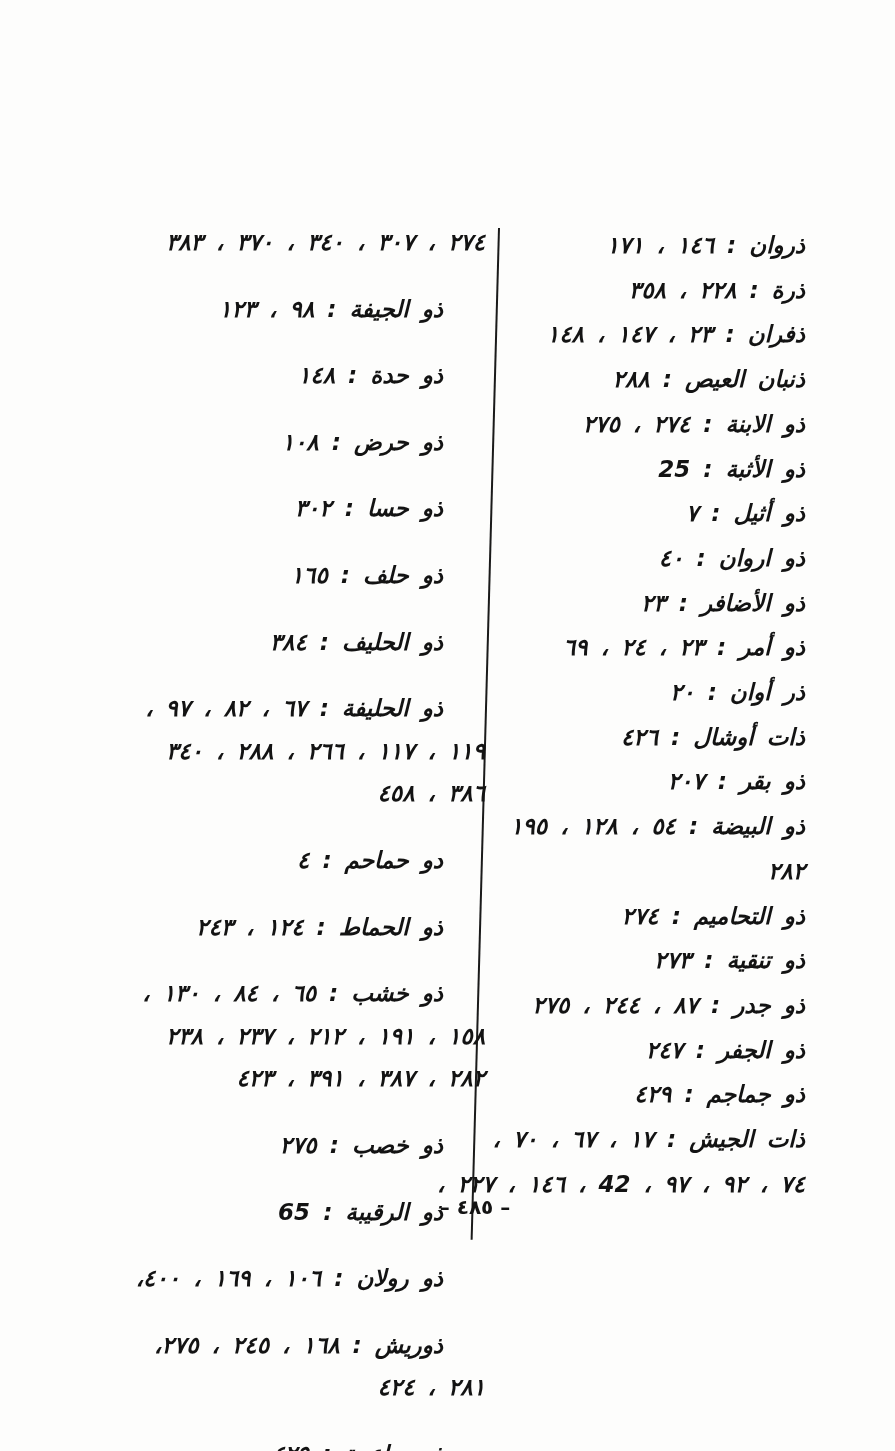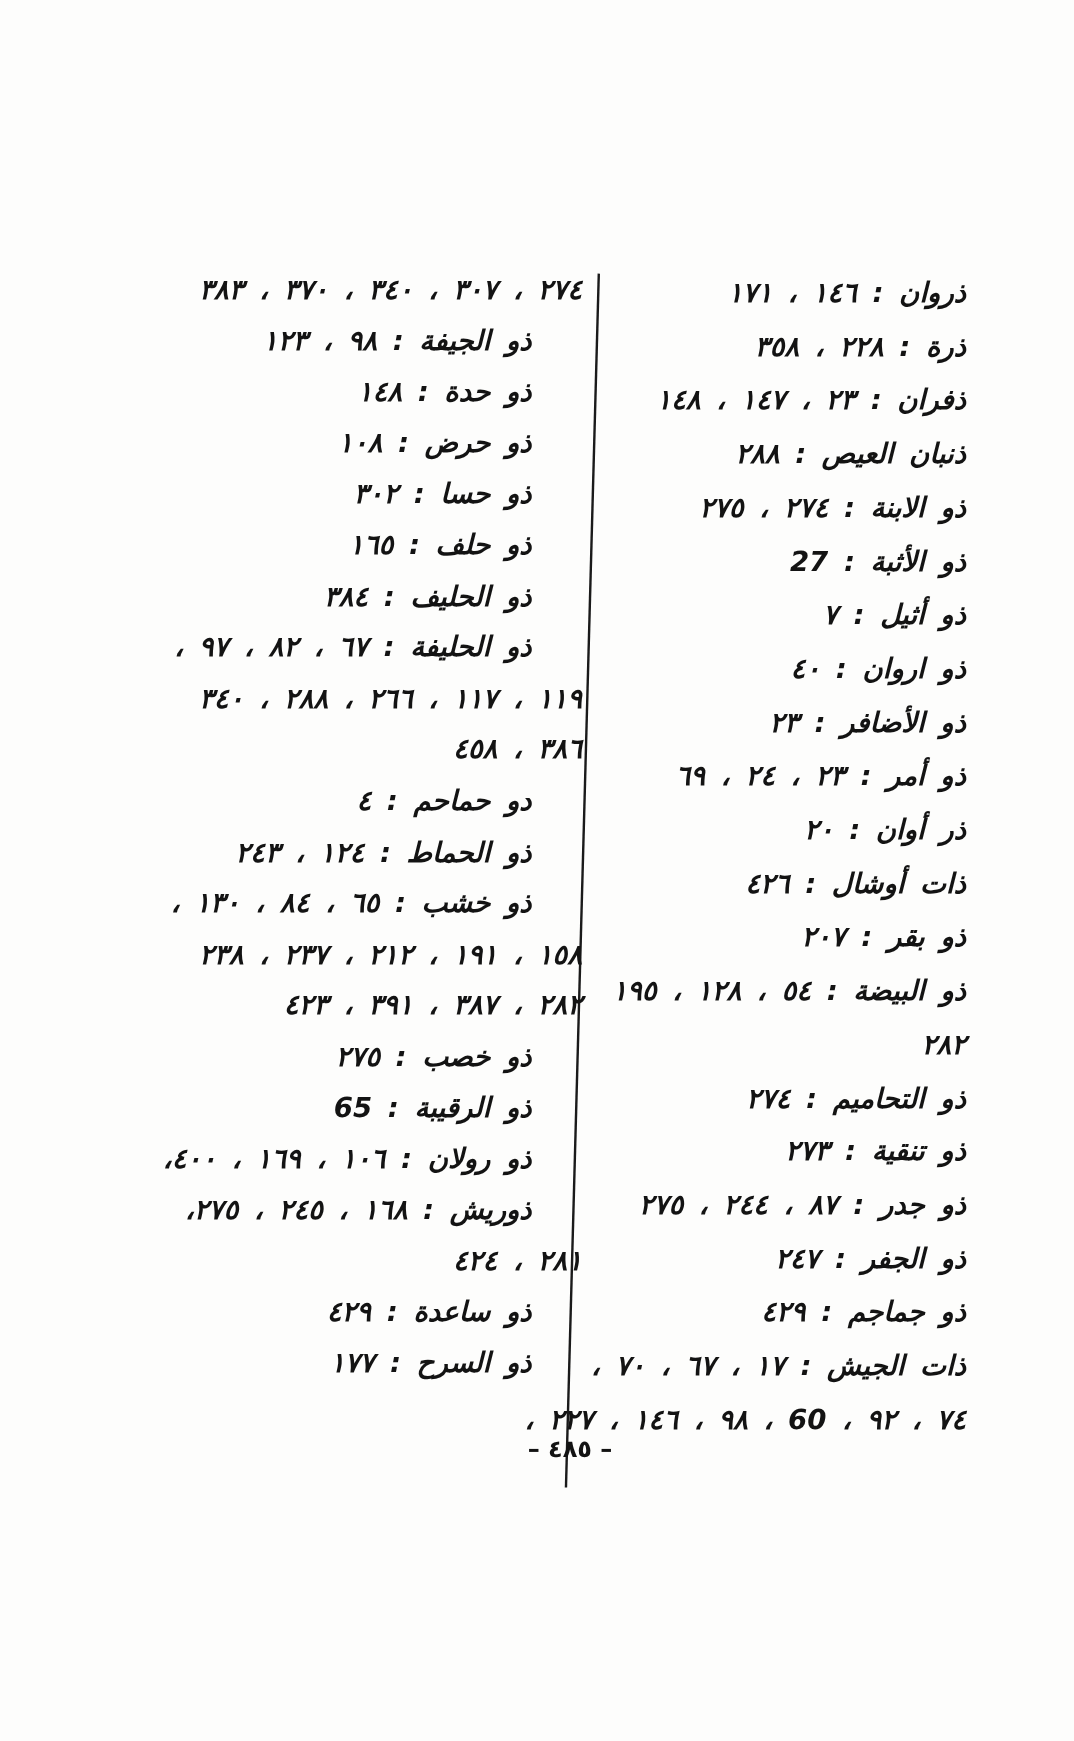--- a/index.html
+++ b/index.html
@@ -40,20 +40,21 @@
   }
   .col-left {
     top: 221px;
     left: 110px;
     width: 375px;
     line-height: 42.6px;
   }
   .col-left .entry {
     padding-left: 0;
     padding-right: 42px; 
+    margin-top: 24px;
   }
   .divider {
     position: absolute;
     top: 228px;
     left: 498px;
     width: 2px;
     height: 1012px;
     background: #1a1a1a;
     transform: rotate(1.55deg);
     transform-origin: top left;
@@ -74,37 +75,37 @@
 <body>
 
 <div class="page">
 
   <div class="col col-right">
       <div class="line entry">ذروان : ١٤٦ ، ١٧١</div>
       <div class="line entry">ذرة : ٢٢٨ ، ٣٥٨</div>
       <div class="line entry">ذفران : ٢٣ ، ١٤٧ ، ١٤٨</div>
       <div class="line entry">ذنبان العيص : ٢٨٨</div>
       <div class="line entry">ذو الابنة : ٢٧٤ ، ٢٧٥</div>
-      <div class="line entry">ذو الأثبة : 27</div>
+      <div class="line entry">ذو الأثبة : 25</div>
       <div class="line entry">ذو أثيل : ٧</div>
       <div class="line entry">ذو اروان : ٤٠</div>
       <div class="line entry">ذو الأضافر : ٢٣</div>
       <div class="line entry">ذو أمر : ٢٣ ، ٢٤ ، ٦٩</div>
       <div class="line entry">ذر أوان : ٢٠</div>
       <div class="line entry">ذات أوشال : ٤٢٦</div>
       <div class="line entry">ذو بقر : ٢٠٧</div>
       <div class="line entry">ذو البيضة : ٥٤ ، ١٢٨ ، ١٩٥</div>
       <div class="line continuation">٢٨٢</div>
       <div class="line entry">ذو التحاميم : ٢٧٤</div>
       <div class="line entry">ذو تنقية : ٢٧٣</div>
       <div class="line entry">ذو جدر : ٨٧ ، ٢٤٤ ، ٢٧٥</div>
       <div class="line entry">ذو الجفر : ٢٤٧</div>
       <div class="line entry">ذو جماجم : ٤٢٩</div>
       <div class="line entry">ذات الجيش : ١٧ ، ٦٧ ، ٧٠ ،</div>
-      <div class="line continuation">٧٤ ، ٩٢ ، 60 ، ٩٨ ، ١٤٦ ، ٢٢٧ ،</div>
+      <div class="line continuation">٧٤ ، ٩٢ ، ٩٧ ، 42 ، ١٤٦ ، ٢٢٧ ،</div>
     </div>
 
   <div class="divider"></div>
 
   <div class="col col-left">
       <div class="line continuation">٢٧٤ ، ٣٠٧ ، ٣٤٠ ، ٣٧٠ ، ٣٨٣</div>
       <div class="line entry">ذو الجيفة : ٩٨ ، ١٢٣</div>
       <div class="line entry">ذو حدة : ١٤٨</div>
       <div class="line entry">ذو حرض : ١٠٨</div>
       <div class="line entry">ذو حسا : ٣٠٢</div>

